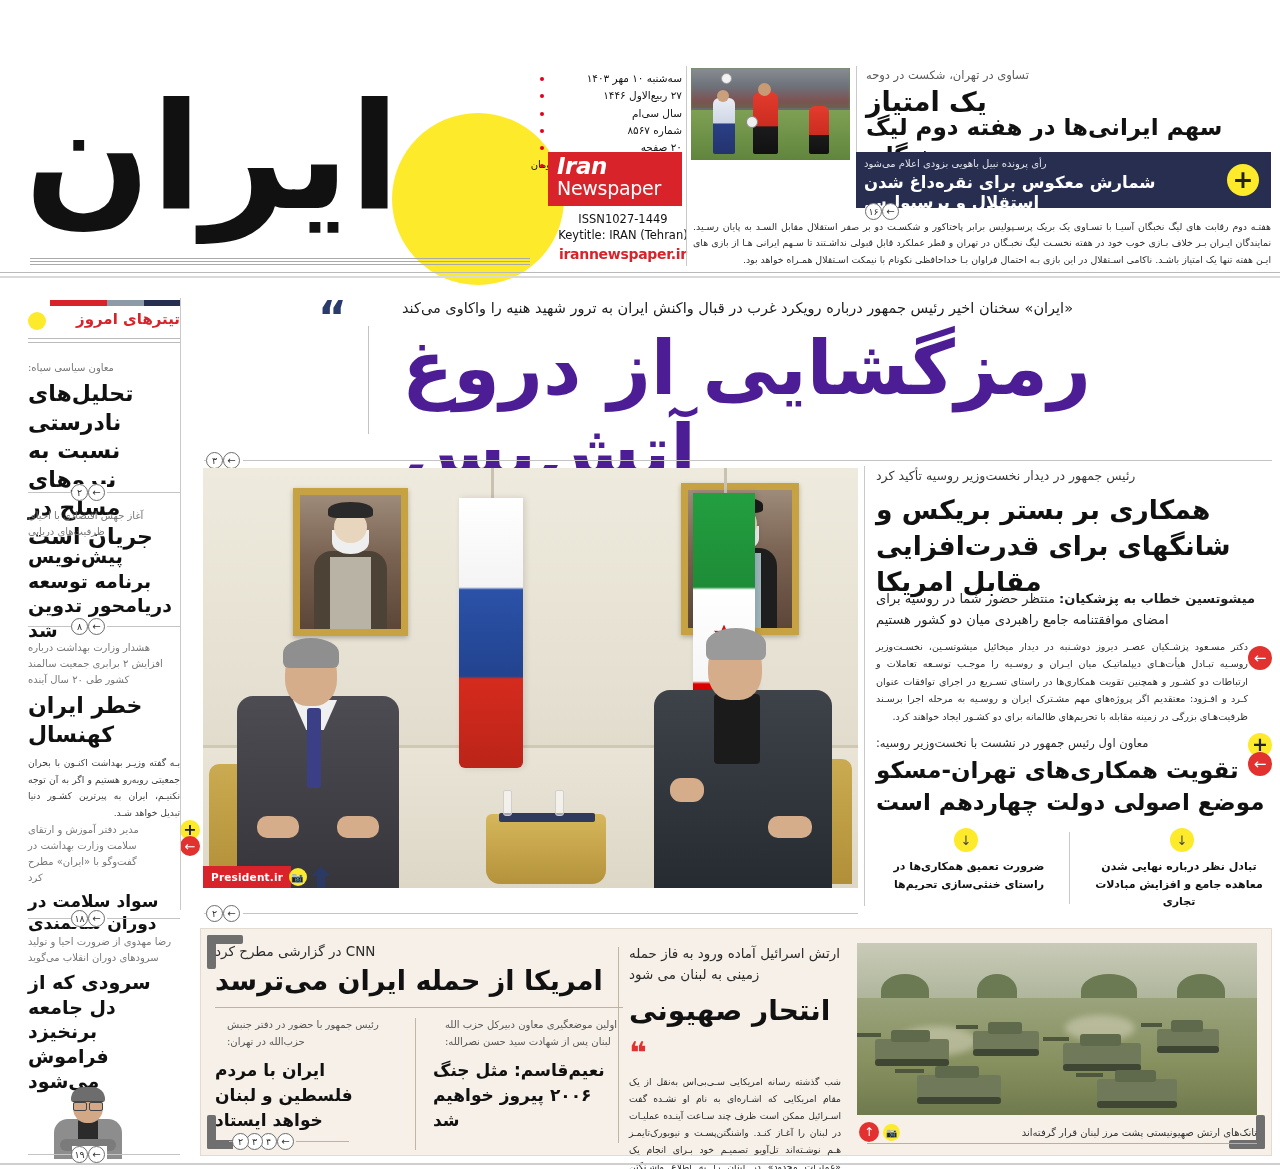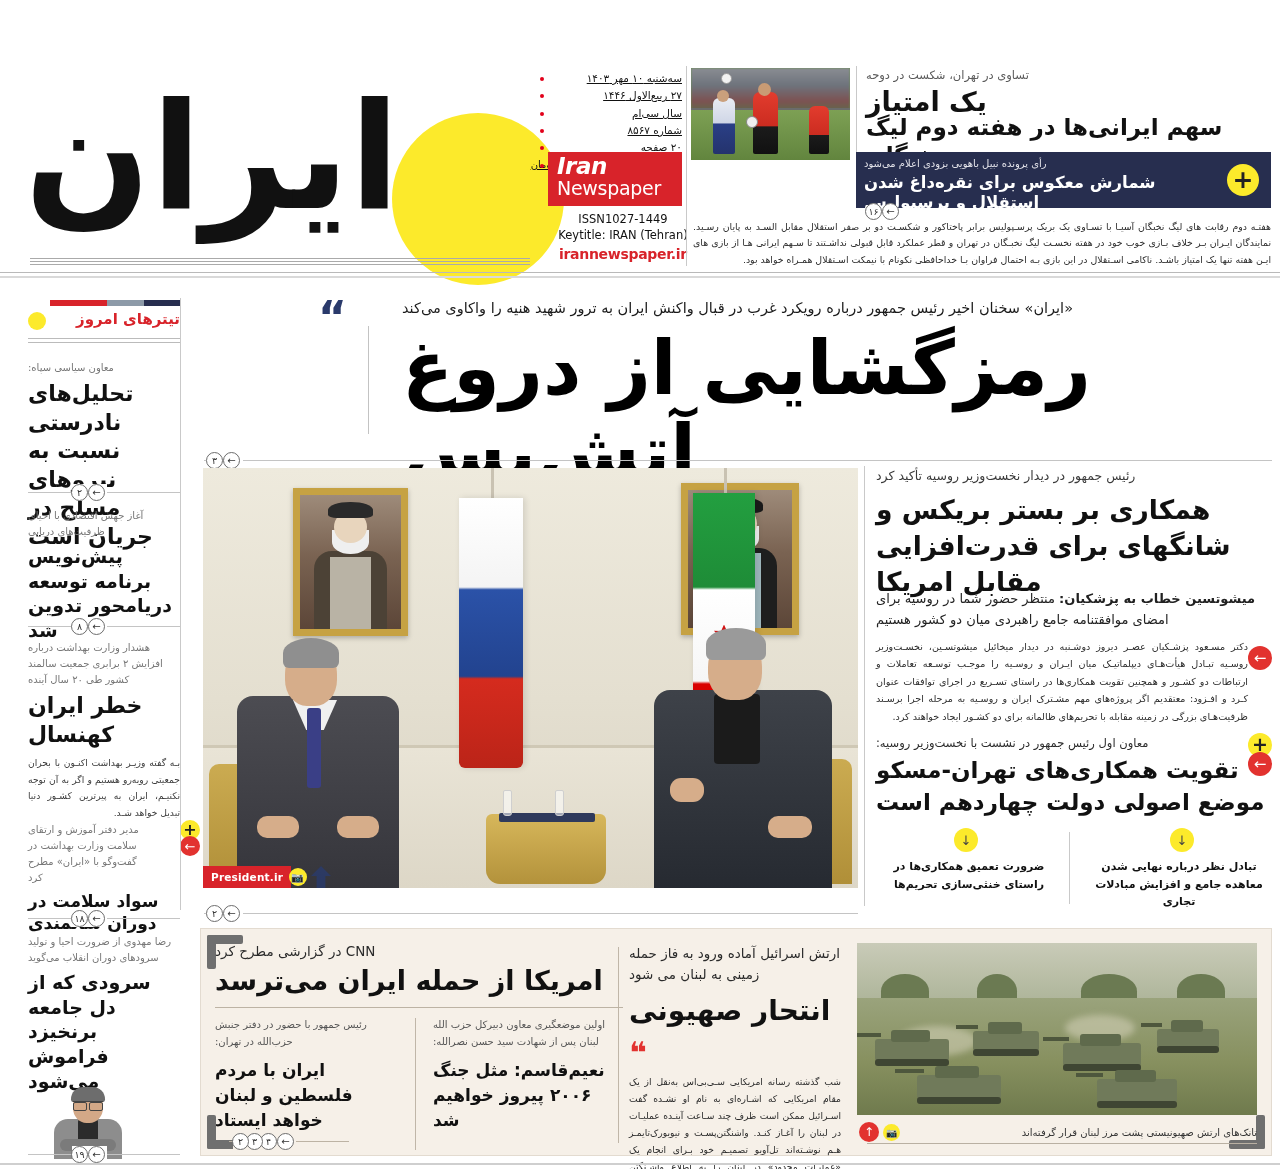--- a/index.html
+++ b/index.html
@@ -26,21 +26,21 @@
     font-size:148px; font-weight:bold; color:#111;
     line-height:1; letter-spacing:-4px; text-align:center;
     direction:rtl;
   }
   .logo-rules { position:absolute; left:30px; top:258px; width:500px; }
   .logo-rules div { height:1px; background:#aaa; margin-bottom:2px; }
 
   .info-col { position:absolute; left:548px; top:70px; width:134px; text-align:right; direction:rtl; }
   .info-col .line {
     font-size:10.5px; color:#111; line-height:1.65; white-space:nowrap;
-    position:relative; padding-left:0px;text-decoration:underline;
+    position:relative; padding-left:0px;
   }
   .info-col .line::after {
     content:""; position:absolute; left:-8px; top:7px;
     width:4px; height:4px; border-radius:50%; background:#E2001A;
   }
   .info-col .price { white-space:nowrap; font-size:10px; }
 
   .iran-badge {
     position:absolute; left:548px; top:152px; width:134px; height:54px;
     background:#D8232A; color:#fff; direction:ltr; text-align:left;
@@ -174,21 +174,21 @@
     position:absolute; left:402px; top:300px; width:870px;
     direction:rtl; text-align:left; font-size:14.5px; color:#1a1a1a;
   }
   .quote-mark {
     position:absolute; left:318px; top:303px; color:#2A3A6B; font-size:44px;
     font-weight:bold; line-height:0.7; letter-spacing:-2px;
   }
   .main-head {
     position:absolute; left:402px; top:326px; width:870px;
     direction:rtl; text-align:left; font-size:75px; font-weight:bold;
-    color:#000000; line-height:1.12; letter-spacing:-1px;
+    color:#4c1d95; line-height:1.12; letter-spacing:-1px;
   }
   .main-lead {
     position:absolute; left:204px; top:330px; width:148px;
     direction:rtl; text-align:justify; font-size:10.3px; color:#2b2b2b; line-height:1.95;
   }
   .lead-vline { position:absolute; left:368px; top:326px; width:1px; height:108px; background:#c3c3c3; }
   .main-pg-line { position:absolute; left:204px; top:460px; width:1068px; height:1px; background:#c4c4c4; }
   .main-pg { position:absolute; left:206px; top:452px; background:#fff; padding:0 3px; }
 
   
@@ -384,21 +384,21 @@
   
   .cnn-block { position:absolute; left:14px; top:14px; width:408px; }
   .cnn-kicker { direction:rtl; text-align:left; font-size:13.5px; color:#2b2b2b; padding-right:0; }
   .cnn-head { direction:rtl; text-align:left; font-size:27px; font-weight:bold; color:#111;
     margin-top:6px; line-height:1.2; }
   .cnn-rule { width:408px; height:1px; background:#bdb3a4; margin-top:10px; }
   .cnn-two { position:relative; width:408px; height:140px; margin-top:8px; }
   .cnn-sub { position:absolute; top:0; width:190px; direction:rtl; text-align:left; }
   .cnn-sub.right { right:0; }
   .cnn-sub.left { left:0; }
-  .cnn-sub .k { font-size:10px; color:#555; line-height:1.7; }
+  .cnn-sub .k { font-size:10px; color:#555; line-height:1.7;margin-left:12px; }
   .cnn-sub .h { font-size:17px; font-weight:bold; color:#111; margin-top:8px; line-height:1.45; }
   .cnn-sep { position:absolute; left:200px; top:2px; width:1px; height:132px; background:#c0b6a8; }
   .cnn-pg-line { position:absolute; left:14px; bottom:14px; width:120px; height:1px; background:#bdb3a4; }
   .cnn-pg-inner { position:absolute; left:18px; bottom:6px; background:#F6F0E8; padding:0 2px; }
 
   .page-bot-rule { position:absolute; left:0; top:1163px; width:1280px; height:2px; background:#cfcfcf; }
 </style>
 </head>
 <body>
 

